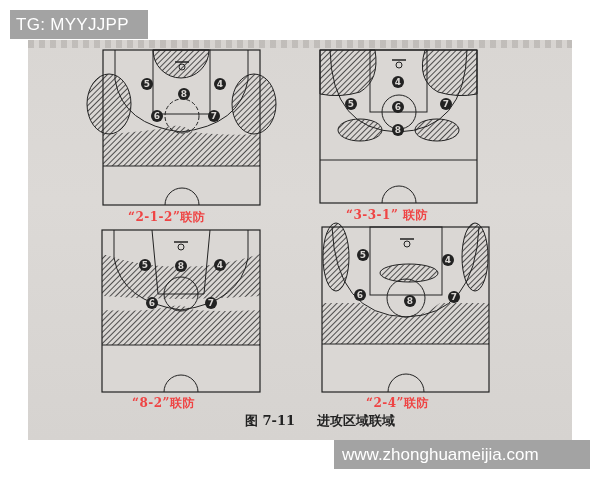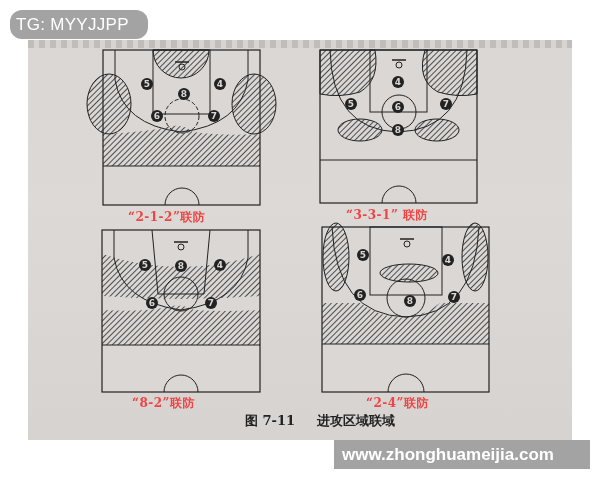--- a/index.html
+++ b/index.html
@@ -1,20 +1,20 @@
 <!DOCTYPE html>
 <html><head>
 <meta charset="utf-8">
 <style>
   html,body{margin:0;padding:0;}
   body{width:600px;height:480px;background:#ffffff;position:relative;overflow:hidden;font-family:"DejaVu Serif",serif;}
   .photo{position:absolute;left:28px;top:40px;width:544px;height:400px;background:linear-gradient(180deg,#d9d6d3 0%,#dcd9d6 40%,#d6d3d0 100%);}
   .photo .bleed{position:absolute;left:0;right:0;height:8px;background:repeating-linear-gradient(90deg,rgba(120,115,110,.25) 0 6px,rgba(200,195,190,.1) 6px 11px);}
-  .wm-top{position:absolute;left:10px;top:10px;width:138px;height:29px;background:#a3a3a3;color:#fff;font-family:"Liberation Sans",sans-serif;font-size:17px;line-height:29px;padding-left:6px;box-sizing:border-box;letter-spacing:.3px;border-radius:12px;}
-  .wm-bot{position:absolute;left:334px;top:440px;width:256px;height:29px;background:#a3a3a3;color:#fff;font-family:"Liberation Sans",sans-serif;font-size:17px;line-height:29px;padding-left:8px;box-sizing:border-box;font-weight:bold;}
+  .wm-top{position:absolute;left:10px;top:10px;width:138px;height:29px;background:#a3a3a3;color:#fff;font-family:"Liberation Sans",sans-serif;font-size:17px;line-height:29px;padding-left:6px;box-sizing:border-box;letter-spacing:.3px;}
+  .wm-bot{position:absolute;left:334px;top:440px;width:256px;height:29px;background:#a3a3a3;color:#fff;font-family:"Liberation Sans",sans-serif;font-size:17px;line-height:29px;padding-left:8px;box-sizing:border-box;}
   .court{position:absolute;}
   .court svg{display:block;overflow:visible;}
   .caption{position:absolute;font-size:12px;font-weight:bold;color:#ef4444;white-space:nowrap;font-family:"DejaVu Serif",serif;letter-spacing:.5px;}
   .fig-caption{position:absolute;left:215px;top:412px;font-size:13px;color:#222;font-weight:bold;font-family:"DejaVu Serif",serif;white-space:nowrap;}
   .fig-caption .num{margin-right:22px;padding-left:30px;}
 </style>
 </head>
 <body>
 
 <div class="wm-top">TG: MYYJJPP</div>

